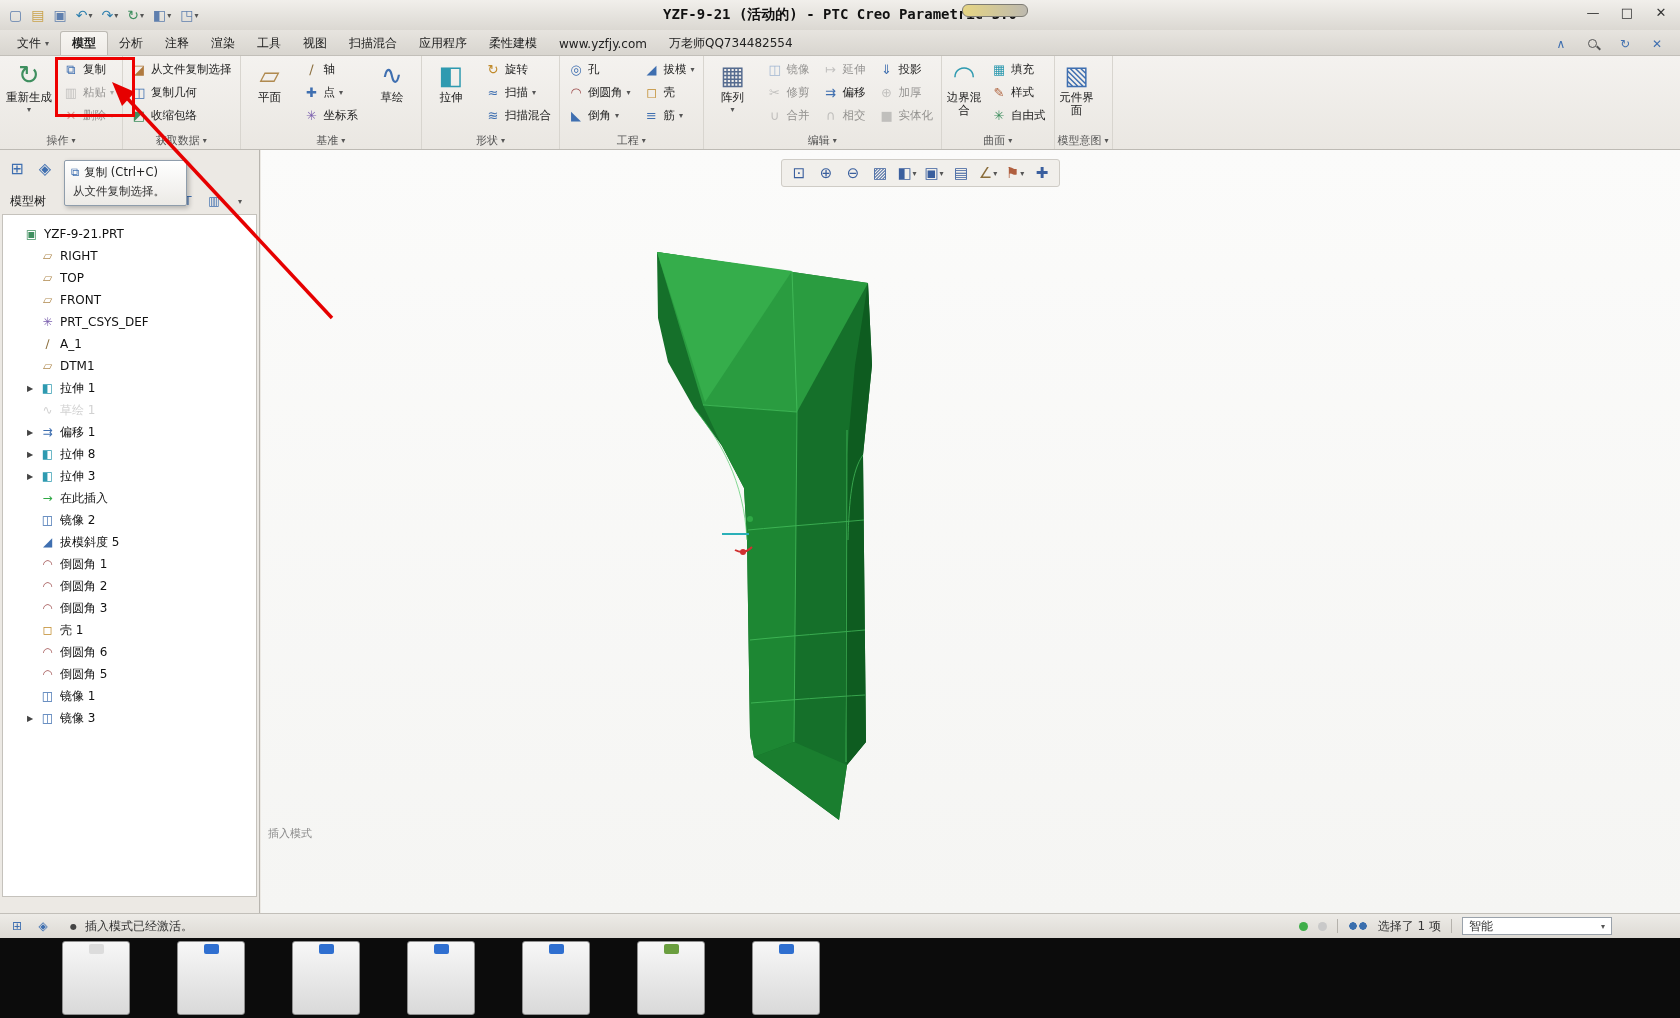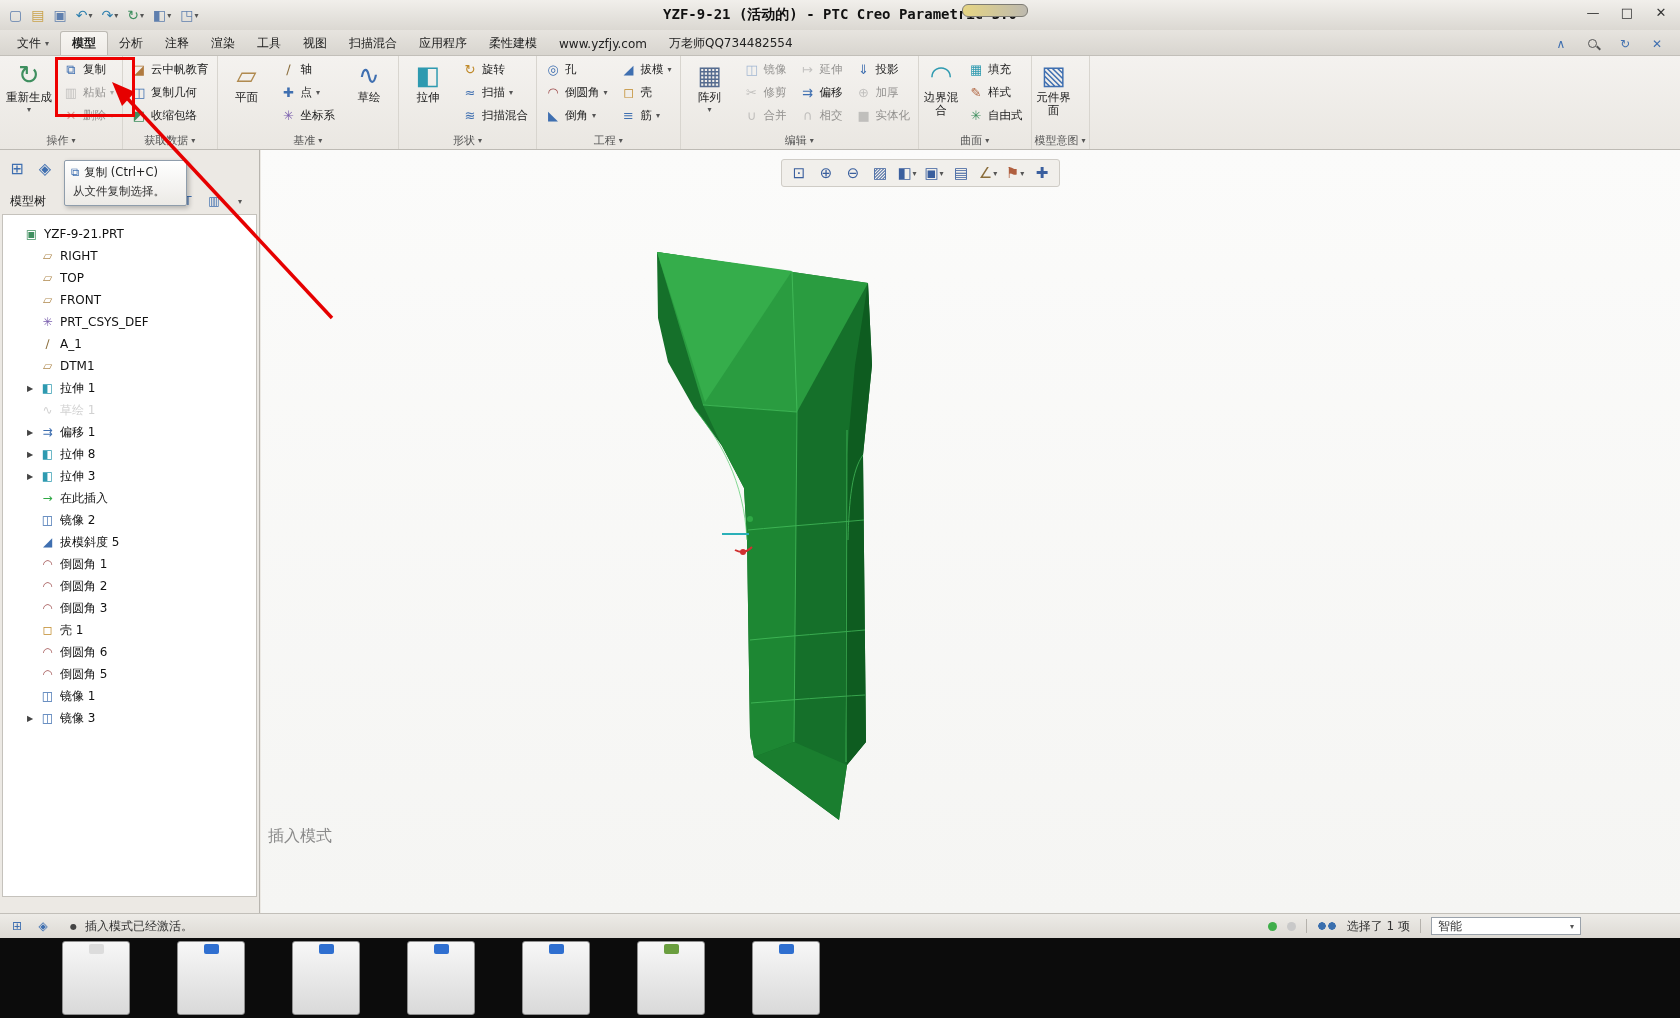--- a/index.html
+++ b/index.html
@@ -60,38 +60,38 @@
   .tree-row .icn{font-size:12px;width:15px;text-align:center;}
   .tree-arrow{width:10px;font-size:8px;color:#444;text-align:center;flex:none;}
   .tree-row.dim{color:#9a9a9a;}
   .tree-row.dim .icn{color:#9a9a9a !important;}
 
   
   .graphics{position:absolute;left:261px;top:150px;right:0;height:763px;background:linear-gradient(#fbfbfa,#f5f5f3);}
   .graphics-toolbar{position:absolute;left:520px;top:9px;display:flex;gap:3px;align-items:center;
     background:rgba(240,238,234,.95);border:1px solid #cfccc6;border-radius:3px;padding:2px 5px;}
   .gt-btn{width:24px;height:22px;display:flex;align-items:center;justify-content:center;gap:1px;font-size:15px;}
-  .insert-mode-label{position:absolute;left:7px;top:676px;font-size:16px;color:#8a8a8a;text-align:right;}
+  .insert-mode-label{position:absolute;left:7px;top:676px;font-size:11px;color:#8a8a8a;text-align:right;}
 
   
   #model-svg{position:absolute;left:0;top:0;z-index:30;pointer-events:none;}
   #arrow-svg{position:absolute;left:0;top:0;z-index:90;pointer-events:none;}
   .red-box{position:absolute;left:55px;top:57px;width:74px;height:54px;border:3px solid #ee0000;z-index:75;}
   .tooltip{position:absolute;left:64px;top:160px;z-index:80;min-width:106px;border-radius:2px;
     background:linear-gradient(#ffffff,#eceae6);border:1px solid #8f9dab;box-shadow:2px 2px 5px rgba(0,0,0,.25);
     padding:4px 9px 6px 6px;font-size:11.5px;color:#222;}
   .tt-title{display:flex;align-items:center;gap:5px;margin-bottom:4px;white-space:nowrap;}
   .tt-desc{color:#333;padding-left:2px;white-space:nowrap;}
 
   
   .statusbar{position:absolute;left:0;top:913px;width:100%;height:25px;box-sizing:border-box;
     background:linear-gradient(#edebe7,#dddad4);border-top:1px solid #c2bfb9;display:flex;align-items:center;
     gap:8px;padding:0 8px;font-size:12px;color:#333;}
   .sb-bullet{font-size:8px;color:#444;margin-left:10px;}
-  .sb-right{margin-left:auto;display:flex;align-items:center;gap:10px;margin-right:91px;}
+  .sb-right{margin-left:auto;display:flex;align-items:center;gap:10px;margin-right:60px;}
   .dot{width:9px;height:9px;border-radius:50%;display:inline-block;}
   .dot.green{background:#3fae4a;}
   .dot.gray{background:#c9c9c9;}
   .sb-sep{width:1px;height:14px;background:#b5b2ac;}
   .binoc{width:20px;height:10px;display:inline-block;
     background:radial-gradient(circle at 5px 5px,#3a6fae 3.5px,transparent 4px),
                radial-gradient(circle at 15px 5px,#3a6fae 3.5px,transparent 4px);}
   .filter-combo{width:150px;height:18px;background:#fff;border:1px solid #9aa2ab;display:flex;align-items:center;
     justify-content:space-between;padding:0 6px;box-sizing:border-box;}
 
@@ -227,21 +227,21 @@
       <div class="rgroup-label">
         <span>操作</span>
         <span class="mini-arrow">▾</span>
       </div>
     </div>
     <div class="rgroup">
       <div class="rgroup-content">
         <div class="rstack">
           <div class="rsmall">
             <span class="icn" style="color: rgb(176, 122, 63);">◪</span>
-            <span>云中帆教育</span>
+            <span>从文件复制选择</span>
           </div>
           <div class="rsmall">
             <span class="icn" style="color: rgb(63, 111, 176);">◫</span>
             <span>复制几何</span>
           </div>
           <div class="rsmall">
             <span class="icn" style="color: rgb(63, 143, 95);">◩</span>
             <span>收缩包络</span>
           </div>
         </div>

